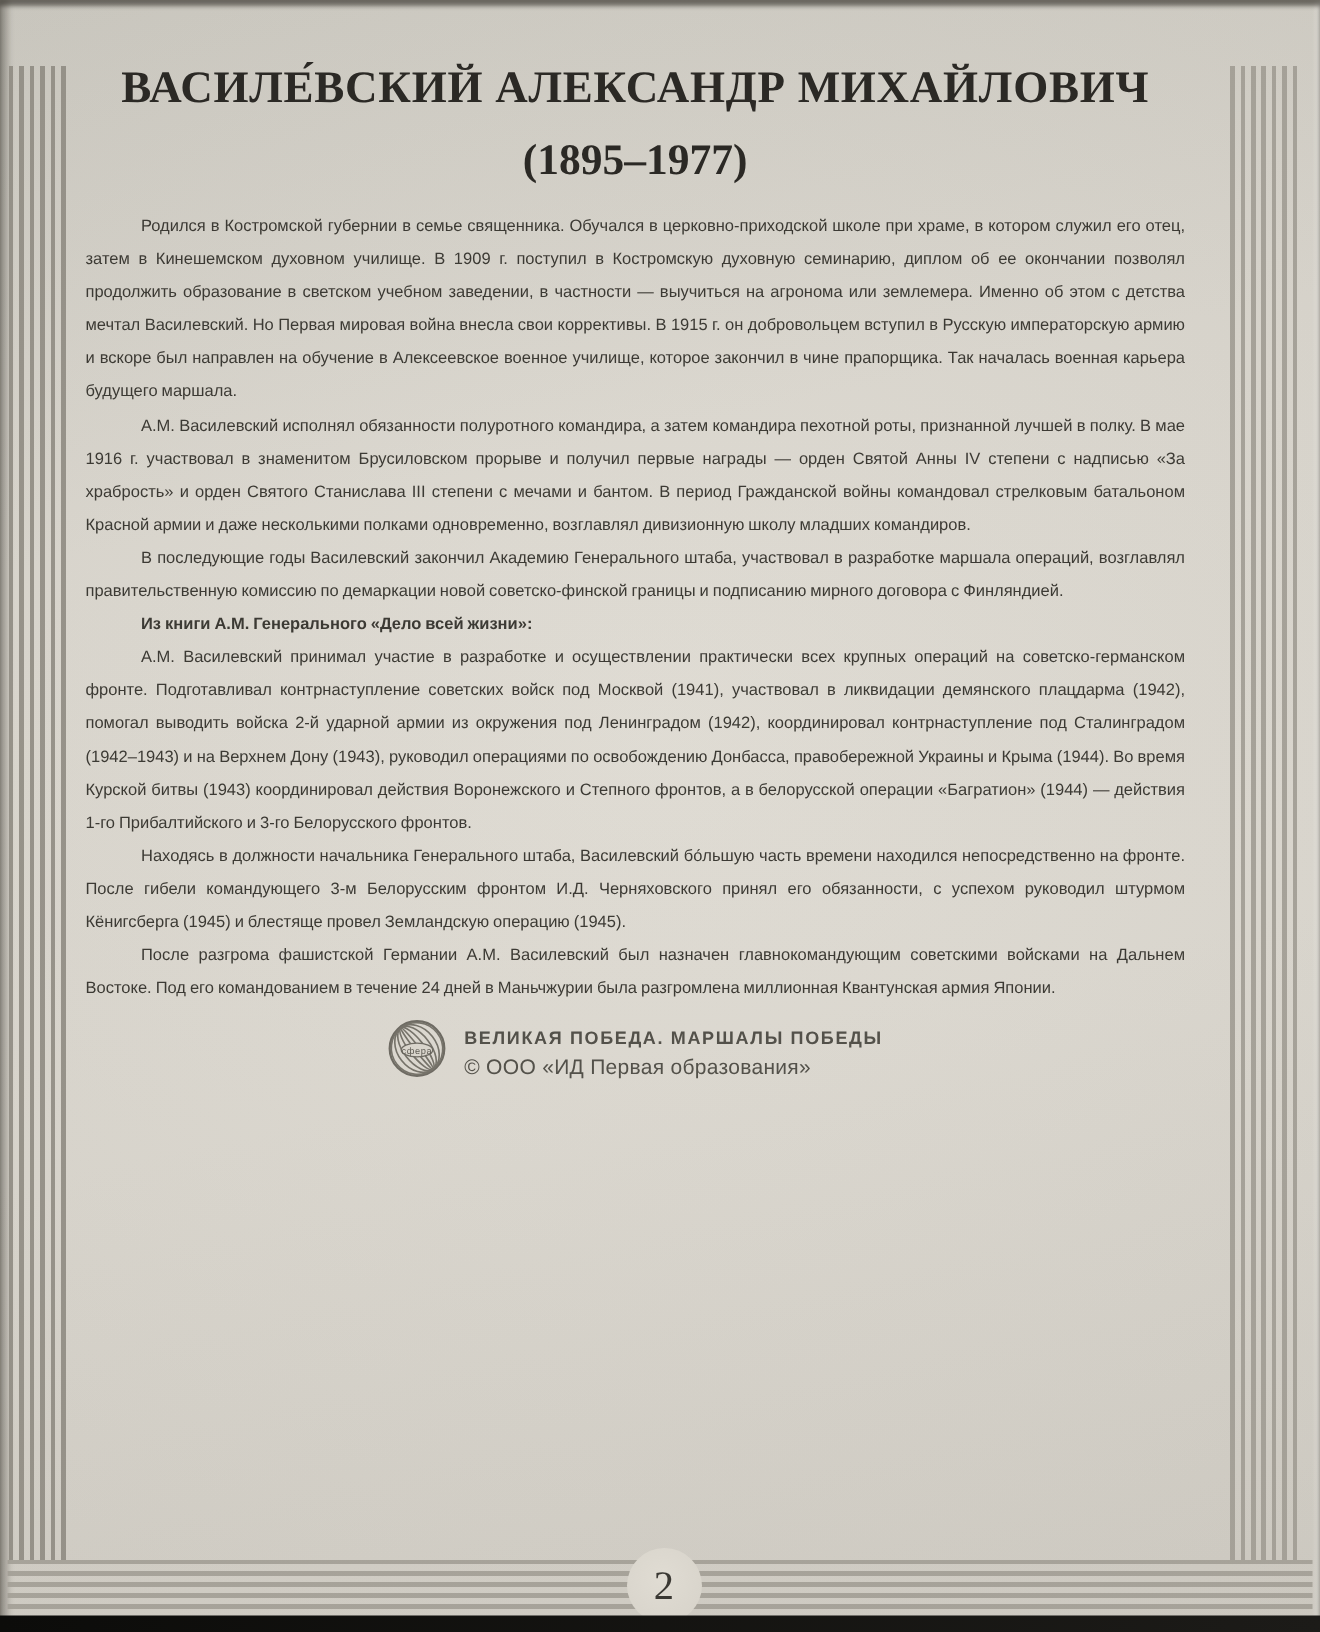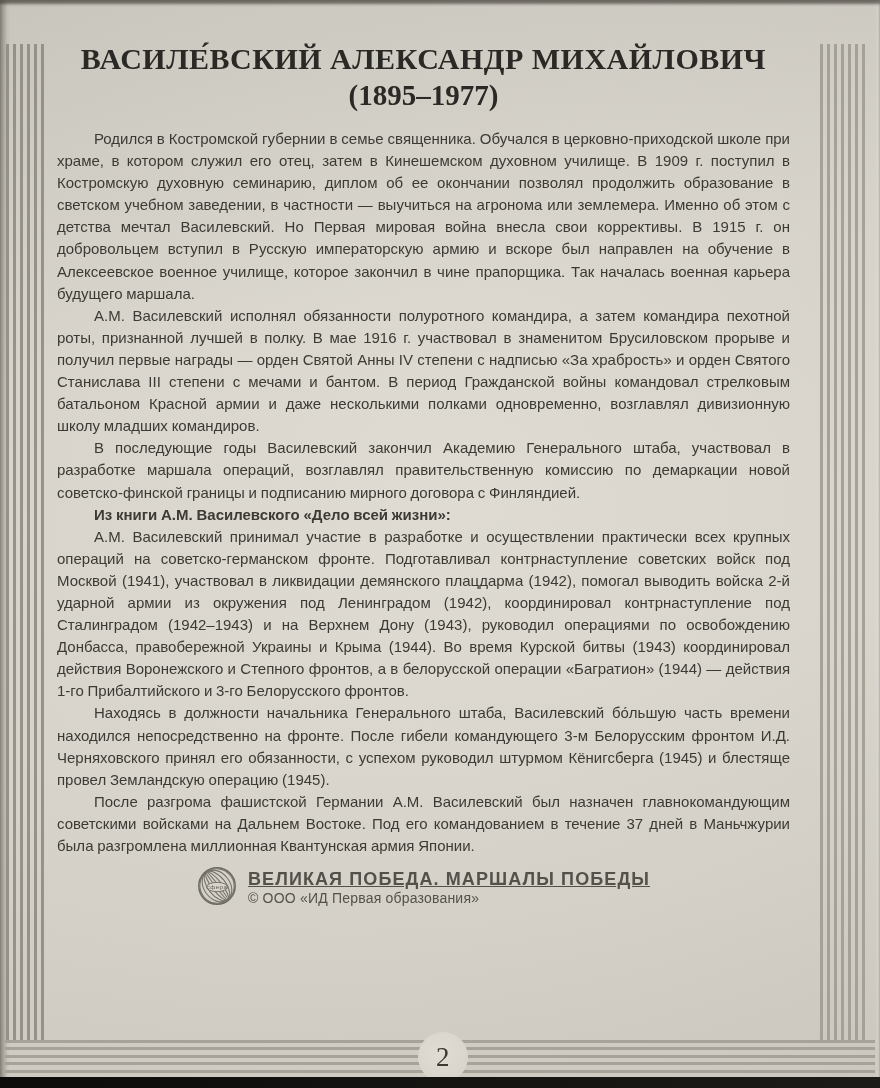--- a/index.html
+++ b/index.html
@@ -45,29 +45,29 @@
   }
   h1.title {
     margin: 0; text-align: center;
     font-family: "Liberation Serif", serif;
     font-weight: bold;
     font-size: 30px; line-height: 37px;
     letter-spacing: 0.5px;
     color: #2b2925;
   }
   h2.years {
-    margin: 0; text-align: center;
+    margin: 12px; text-align: center;
     font-family: "Liberation Serif", serif;
     font-weight: bold;
     font-size: 29px; line-height: 36px;
     color: #2b2925;
   }
   .body-text {
     margin-top: 15px;
-    font-size: 15px;
+    font-size: 11px;
     line-height: 22.1px;
     text-align: justify;
     hyphens: auto;
     -webkit-hyphens: auto;
     word-spacing: -0.4px;
     color: #3c3a34;
   }
   .body-text p { margin: 0; text-indent: 37px; }
   .body-text p.lead-bold { font-weight: bold; }
   .body-text p.quote { font-style: italic; }
@@ -76,23 +76,22 @@
     margin-top: 9px;
     display: flex;
     justify-content: center;
     align-items: center;
     gap: 11px;
   }
   .logo-wrap { flex: 0 0 auto; }
   .footer-lines { color: #53514a; }
   .series-line {
     font-weight: bold;
-    font-size: 18px; line-height: 19px;
+    font-size: 12px; line-height: 19px;
     letter-spacing: 1.1px;
-    text-decoration: underline;
   }
   .copyright-line {
     font-size: 14px; line-height: 18px;
     letter-spacing: 0.2px;
   }
   
   .page-badge {
     position: absolute;
     left: 50.3%; bottom: 6px;
     transform: translateX(-50%);
@@ -118,24 +117,24 @@
 
   <div class="content">
 
     <h1 class="title">ВАСИЛЕ́ВСКИЙ АЛЕКСАНДР МИХАЙЛОВИЧ</h1>
     <h2 class="years">(1895–1977)</h2>
 
     <div class="body-text">
       <p>Родился в Костромской губернии в семье священника. Обучался в церковно-приходской школе при храме, в котором служил его отец, затем в Кинешемском духовном училище. В 1909 г. поступил в Костромскую духовную семинарию, диплом об ее окончании позволял продолжить образование в светском учебном заведении, в частности — выучиться на агронома или землемера. Именно об этом с детства мечтал Василевский. Но Первая мировая война внесла свои коррективы. В 1915 г. он добровольцем вступил в Русскую императорскую армию и вскоре был направлен на обучение в Алексеевское военное училище, которое закончил в чине прапорщика. Так началась военная карьера будущего маршала.</p>
       <p>А.М. Василевский исполнял обязанности полуротного командира, а затем командира пехотной роты, признанной лучшей в полку. В мае 1916 г. участвовал в знаменитом Брусиловском прорыве и получил первые награды — орден Святой Анны IV степени с надписью «За храбрость» и орден Святого Станислава III степени с мечами и бантом. В период Гражданской войны командовал стрелковым батальоном Красной армии и даже несколькими полками одновременно, возглавлял дивизионную школу младших командиров.</p>
       <p>В последующие годы Василевский закончил Академию Генерального штаба, участвовал в разработке маршала операций, возглавлял правительственную комиссию по демаркации новой советско-финской границы и подписанию мирного договора с Финляндией.</p>
-      <p class="lead-bold">Из книги А.М. Василевского «Дело всей жизни»:</p>
+      <p class="lead-bold">Из книги А.М. Генерального «Дело всей жизни»:</p>
       <p>А.М. Василевский принимал участие в разработке и осуществлении практически всех крупных операций на советско-германском фронте. Подготавливал контрнаступление советских войск под Москвой (1941), участвовал в ликвидации демянского плацдарма (1942), помогал выводить войска 2-й ударной армии из окружения под Ленинградом (1942), координировал контрнаступление под Сталинградом (1942–1943) и на Верхнем Дону (1943), руководил операциями по освобождению Донбасса, правобережной Украины и Крыма (1944). Во время Курской битвы (1943) координировал действия Воронежского и Степного фронтов, а в белорусской операции «Багратион» (1944) — действия 1-го Прибалтийского и 3-го Белорусского фронтов.</p>
       <p>Находясь в должности начальника Генерального штаба, Василевский бо́льшую часть времени находился непосредственно на фронте. После гибели командующего 3-м Белорусским фронтом И.Д. Черняховского принял его обязанности, с успехом руководил штурмом Кёнигсберга (1945) и блестяще провел Земландскую операцию (1945).</p>
-      <p>После разгрома фашистской Германии А.М. Василевский был назначен главнокомандующим советскими войсками на Дальнем Востоке. Под его командованием в течение 37 дней в Маньчжурии была разгромлена миллионная Квантунская армия Японии.</p>
+      <p>После разгрома фашистской Германии А.М. Василевский был назначен главнокомандующим советскими войсками на Дальнем Востоке. Под его командованием в течение 24 дней в Маньчжурии была разгромлена миллионная Квантунская армия Японии.</p>
     </div>
 
     <div class="footer">
       <div class="logo-wrap">
         <svg width="40" height="40" viewBox="0 0 40 40" aria-hidden="true">
           <circle cx="20" cy="20" r="18.2" fill="none" stroke="#6e6b63" stroke-width="1.5"></circle>
           <g transform="rotate(-38 20 20)" fill="none" stroke="#76736a" stroke-width="1.1">
             <ellipse cx="20" cy="20" rx="17" ry="17.4"></ellipse>
             <ellipse cx="20" cy="20" rx="13" ry="17.4"></ellipse>
             <ellipse cx="20" cy="20" rx="9" ry="17.4"></ellipse>

